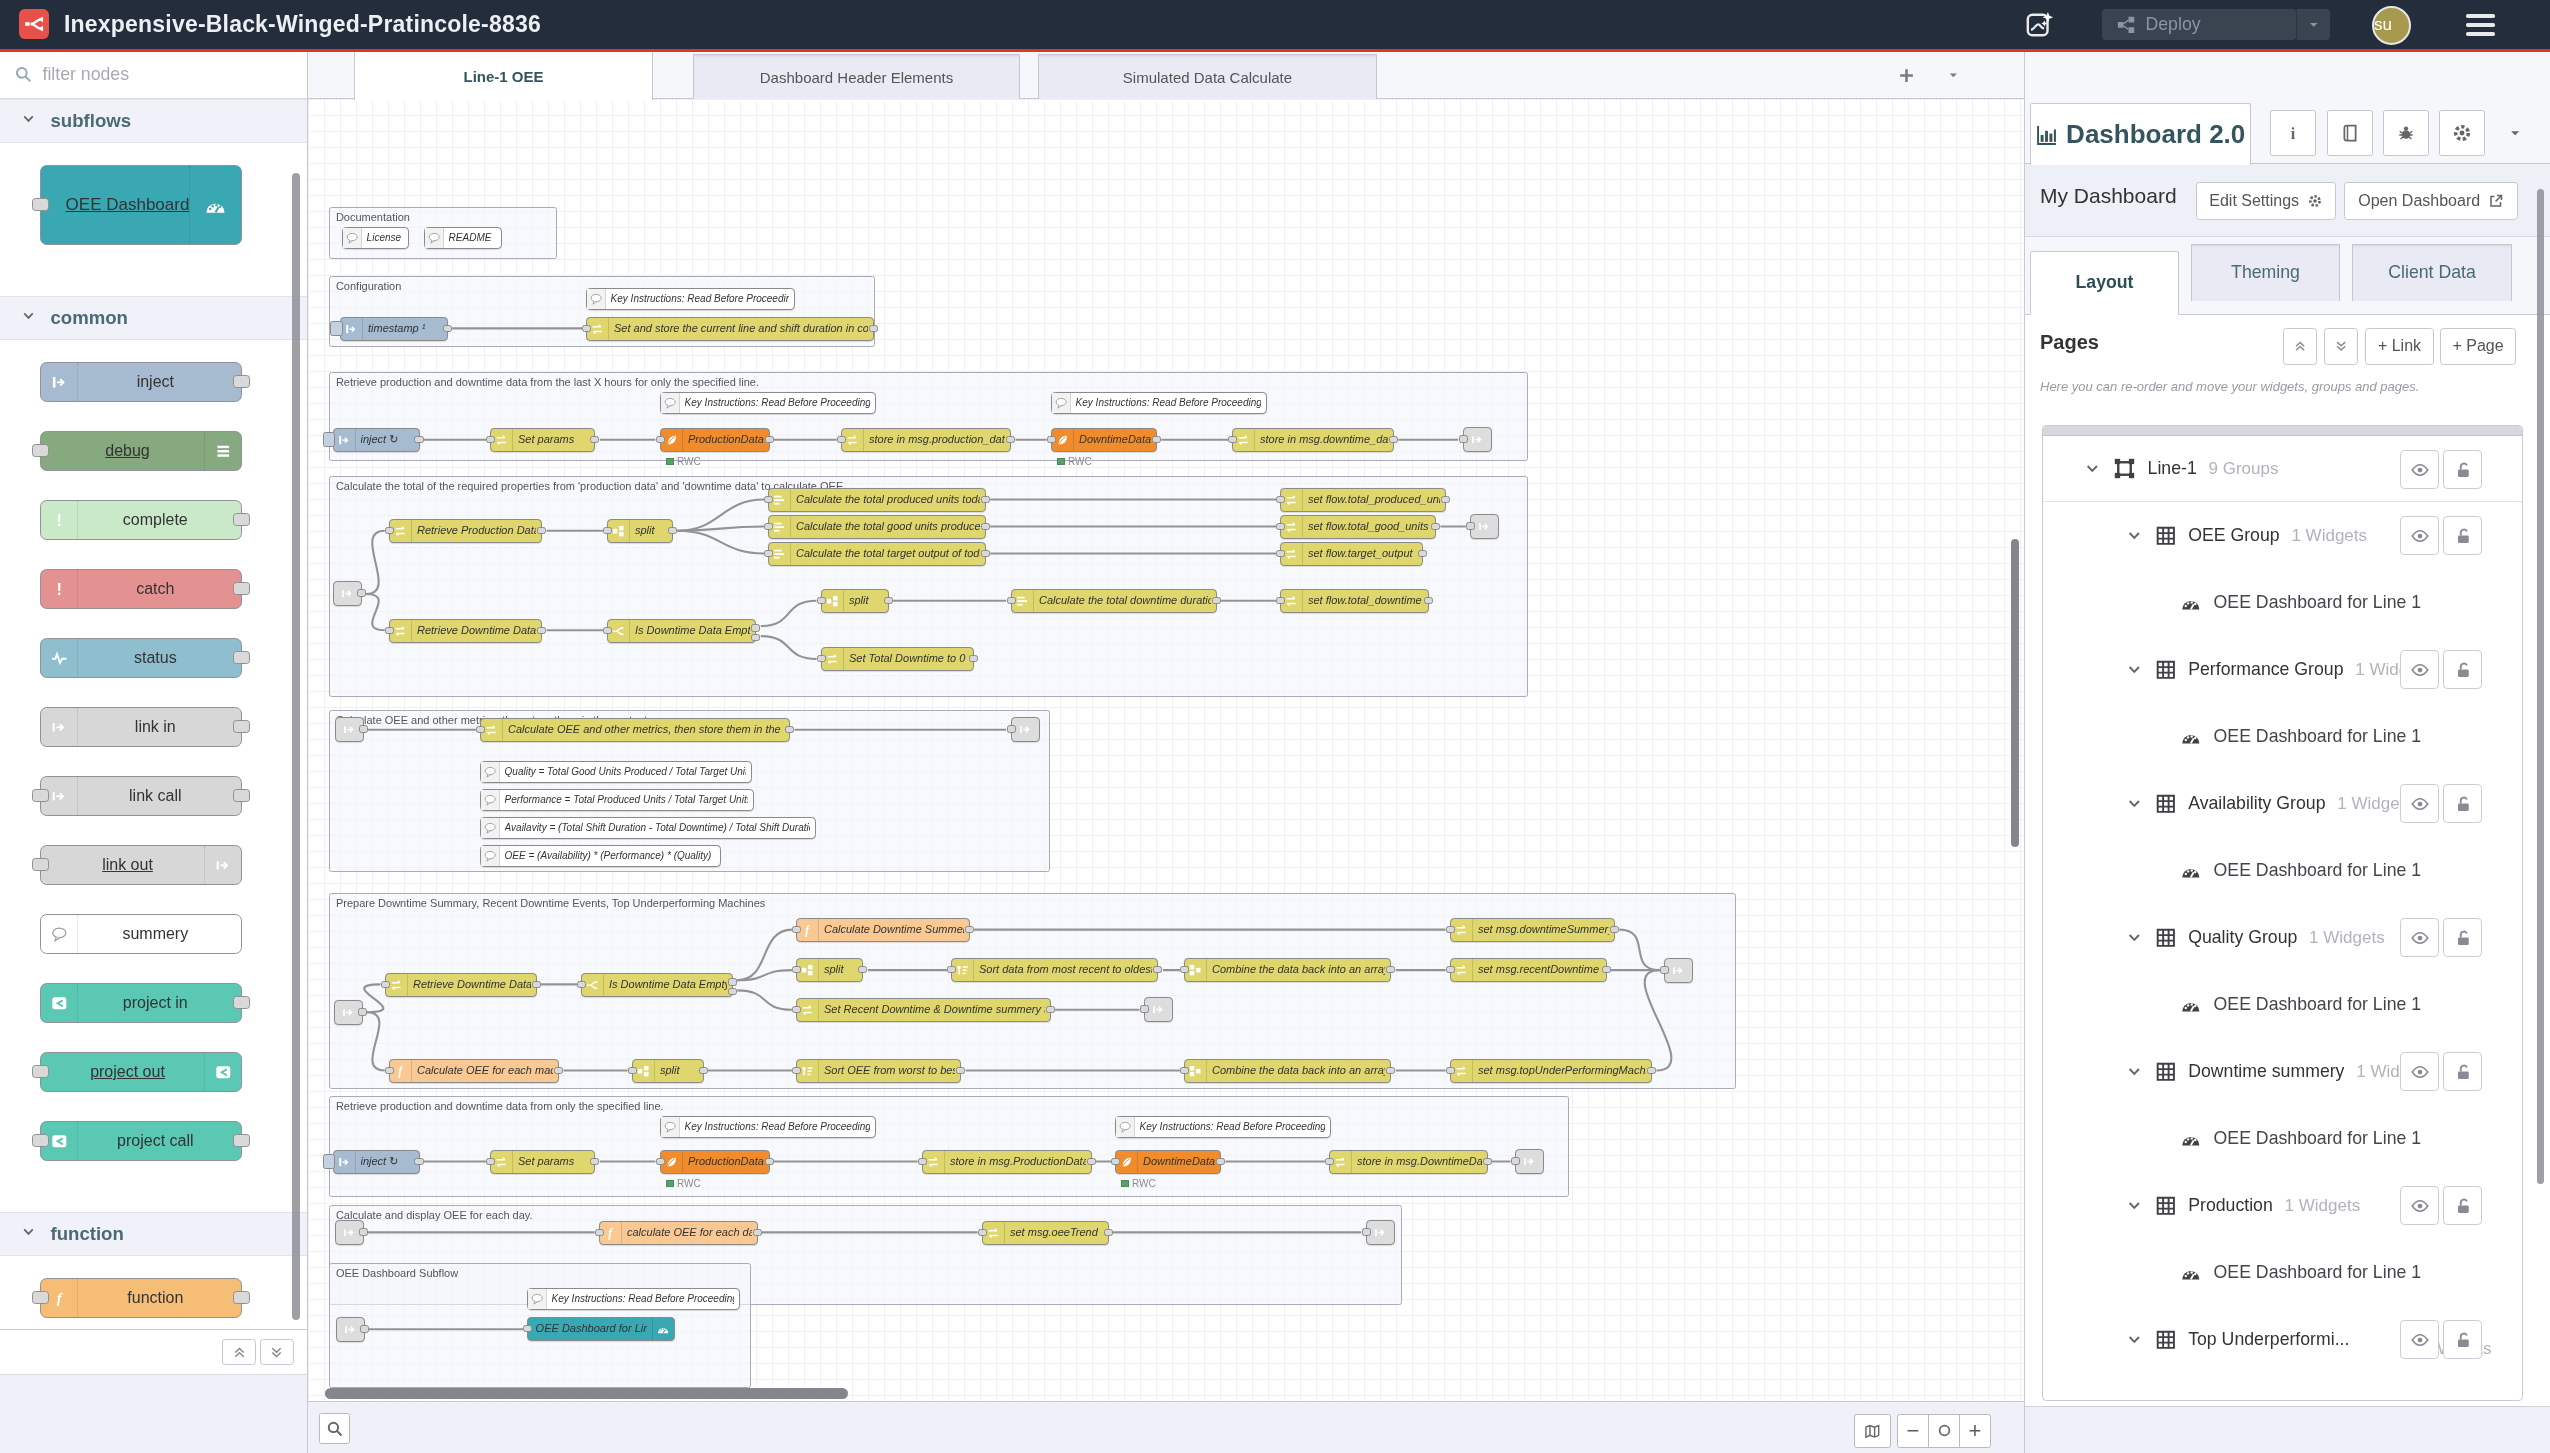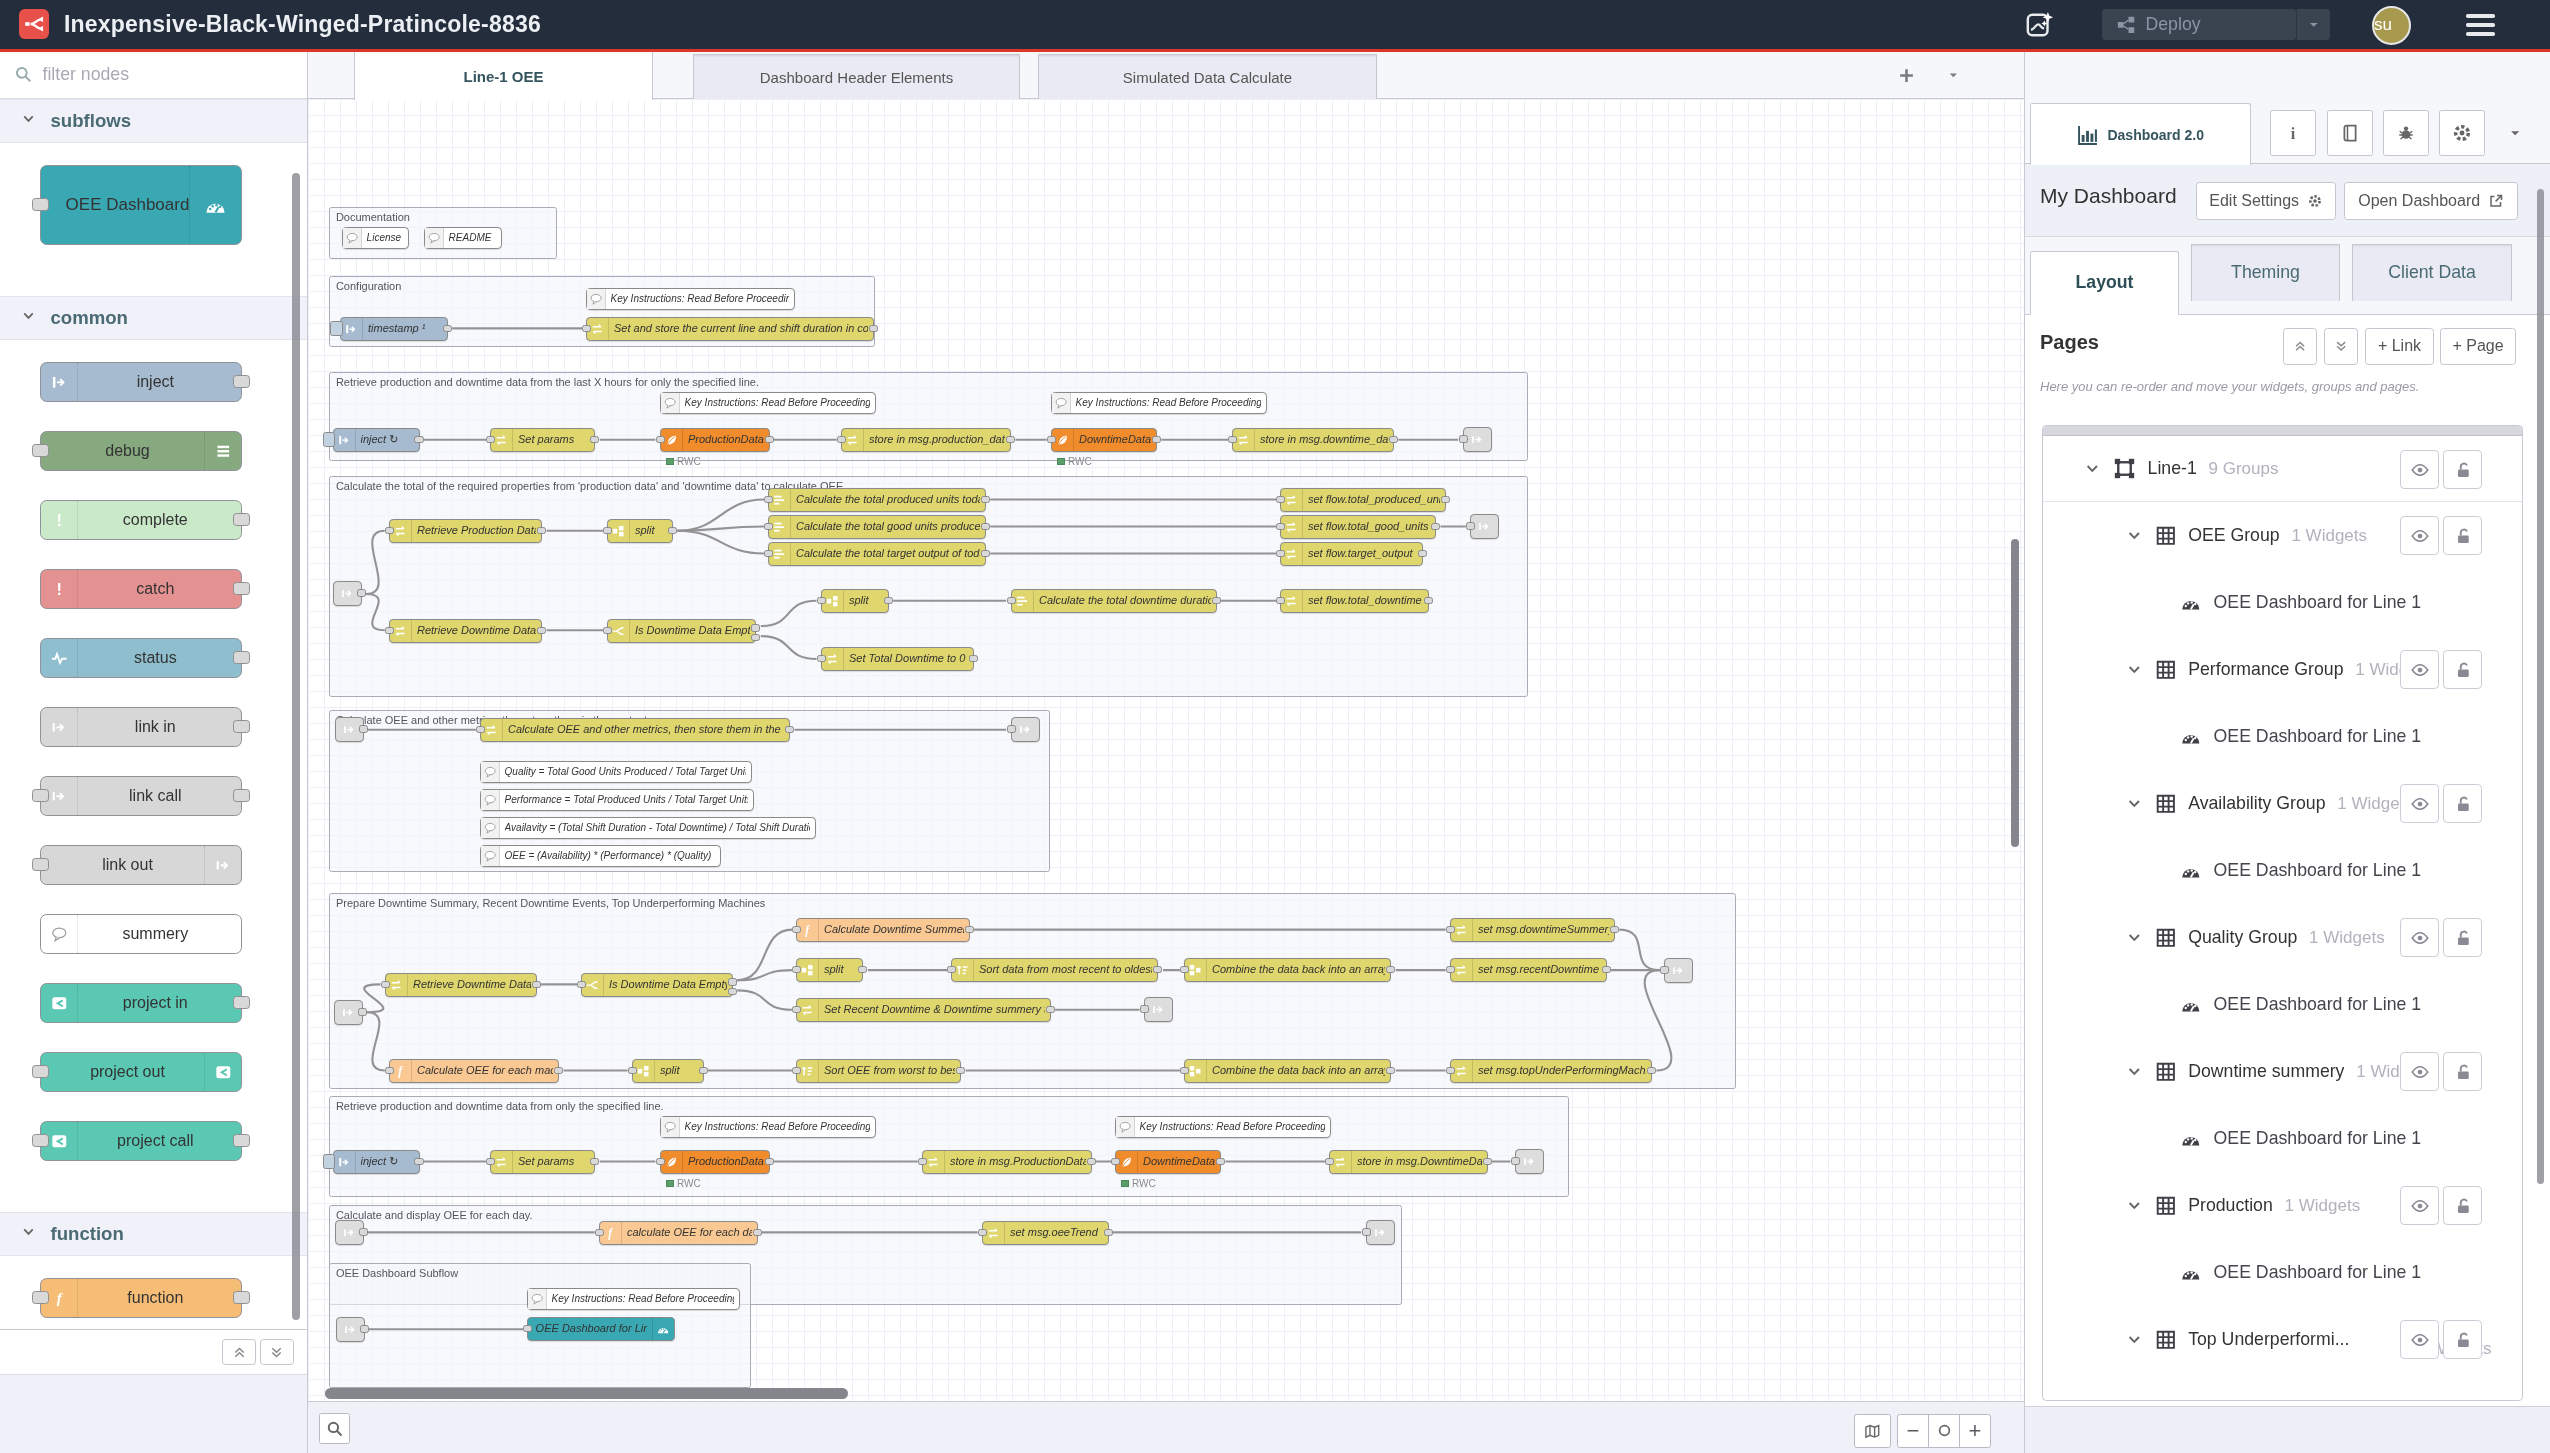--- a/index.html
+++ b/index.html
@@ -19,21 +19,21 @@
   
   #palette{position:absolute;left:0;top:51px;width:308px;height:1402px;background:#fff;border-right:0.8px solid #c9c9d3;z-index:5;}
   #psearch{position:absolute;left:0;top:0;width:100%;height:48px;border-bottom:0.8px solid #dcdce6;display:flex;align-items:center;padding-left:13.5px;gap:8.4px;}
   #psearch input{border:none;outline:none;font-size:17.7px;color:#777;width:236px;font-family:inherit;background:transparent;}
   #psearch input::placeholder{color:#a9a9b4;}
   #pscroll{position:absolute;left:0;top:48px;right:0;bottom:124px;overflow:hidden;}
   .psec-h{height:44px;background:#f1f2f9;display:flex;align-items:center;gap:13.5px;padding-left:20px;color:#4a6a74;font-size:18.6px;font-weight:bold;border-top:0.8px solid #e3e3ee;border-bottom:0.8px solid #e3e3ee;}
   .psec-body{padding:22px 0 22px 40px;}
   .pnode{position:relative;width:202px;height:40px;border:0.8px solid #919199;border-radius:6.7px;margin-bottom:29px;font-size:16px;color:#333;}
   .pnode .plabel{position:absolute;top:0;bottom:0;display:flex;align-items:center;justify-content:center;left:37px;right:8.4px;}
-  .pnode.icon-right .plabel{left:10px;right:37px;}
+  .pnode.icon-right .plabel{left:10px;right:37px;text-decoration:underline;}
   .pnode .picon{position:absolute;top:0;bottom:0;width:37px;left:0;border-right:0.8px dotted rgba(0,0,0,.15);display:flex;align-items:center;justify-content:center;}
   .pnode.icon-right .picon{left:auto;right:0;border-right:none;border-left:0.8px dotted rgba(0,0,0,.15);}
   .pnode .pport{position:absolute;width:17px;height:12.7px;background:#d9d9d9;border:0.8px solid #909090;border-radius:3.4px;top:calc(50% - 6.7px);}
   .pnode .pport.l{left:-9.3px;} .pnode .pport.r{right:-9.3px;}
   .pnode.big{height:80px;}
   .pnode.big .plabel{font-size:17px;line-height:1.3;text-align:center;}
   .pnode.big .picon{width:52px;}
   #pfooter{position:absolute;left:0;bottom:0;width:100%;height:124px;border-top:0.8px solid #c9c9d3;background:#f0f1f8;}
   #pfooter .white{position:absolute;top:0;left:0;right:0;height:45px;background:#fff;border-bottom:0.8px solid #dcdce6;}
   .pfbtn{position:absolute;top:9.3px;width:34px;height:26px;border:0.8px solid #c6c6d0;border-radius:3.4px;background:#fff;display:flex;align-items:center;justify-content:center;}
@@ -66,21 +66,21 @@
   .njbtn{position:absolute;left:-11px;top:3.4px;width:12.7px;height:15px;background:#c3d2e0;border:0.8px solid #8a8a8a;border-radius:2.5px;}
   .nstatus{position:absolute;top:27px;left:5px;display:flex;align-items:center;gap:3.4px;font-style:normal;font-size:10px;color:#8a8a8a;}
   .nstatus i{width:7.6px;height:7.6px;background:#5a9e69;border:0.8px solid #4c8a5a;display:block;}
   #hscroll{position:absolute;left:17px;top:1289px;width:523px;height:11px;background:#85858d;border-radius:5.9px;z-index:6;}
   #vscroll{position:absolute;left:1703px;top:440px;width:8.4px;height:308px;background:#85858d;border-radius:4.2px;z-index:6;}
   #cfooter{position:absolute;left:0;bottom:0;width:1716px;height:52px;background:#f0f1f8;border-top:0.8px solid #c9c9d3;}
   .cfbtn{position:absolute;background:#fff;border:0.8px solid #b9b9c3;display:flex;align-items:center;justify-content:center;color:#5d5d66;}
   
   #sidebar{position:absolute;left:2024px;top:51px;width:526px;height:1402px;background:#fff;border-left:0.8px solid #c9c9d3;}
   #sstrip1{position:absolute;left:0;top:0;width:100%;height:113px;background:#f6f7fb;border-bottom:0.8px solid #c9c9d3;}
-  #stab{position:absolute;left:5px;top:52px;width:221px;height:62px;background:#fff;border:0.8px solid #c9c9d3;border-bottom:none;border-radius:2.5px 2.5px 0 0;display:flex;align-items:center;justify-content:center;gap:8.4px;color:#35555e;font-size:14px;font-weight:bold;z-index:2;}
+  #stab{position:absolute;left:5px;top:52px;width:221px;height:62px;background:#fff;border:0.8px solid #c9c9d3;border-bottom:none;border-radius:2.5px 2.5px 0 0;display:flex;align-items:center;justify-content:center;gap:8.4px;color:#35555e;font-size:26px;font-weight:bold;z-index:2;}
   .sibtn{position:absolute;top:59px;width:46px;height:46px;background:#fff;border:0.8px solid #c6c6d0;border-radius:2.5px;display:flex;align-items:center;justify-content:center;}
   #myrow{position:absolute;left:0;top:113px;width:100%;height:73px;background:#eef0f8;border-bottom:0.8px solid #d8d8e2;}
   #myname{position:absolute;left:15px;top:20px;font-size:21px;color:#333;}
   .mybtn{position:absolute;top:17.7px;height:38px;background:#fff;border:0.8px solid #c6c6d0;border-radius:3.4px;display:flex;align-items:center;justify-content:center;gap:7.6px;font-size:16px;color:#555;}
   #stabs2{position:absolute;left:0;top:186px;width:100%;height:78px;background:#f6f7fb;border-bottom:0.8px solid #c9c9d3;}
   .s2tab{position:absolute;bottom:-0.8px;height:64px;display:flex;align-items:center;justify-content:center;font-size:17.7px;}
   .s2tab.active{background:#fff;border:0.8px solid #c9c9d3;border-bottom:0.8px solid #fff;color:#2e4e57;font-weight:bold;border-radius:2.5px 2.5px 0 0;}
   .s2tab.inactive{background:#e9eaf3;border:0.8px solid #c6c6d2;border-bottom:none;color:#4a6a74;top:6.7px;height:57px;box-shadow:inset 0 2.5px 2.5px -1.7px rgba(0,0,0,.1);}
   #pagesrow{position:absolute;left:0;top:263px;width:100%;height:62px;}
   #pagestitle{position:absolute;left:15px;top:17px;font-size:20px;font-weight:bold;color:#333;}

